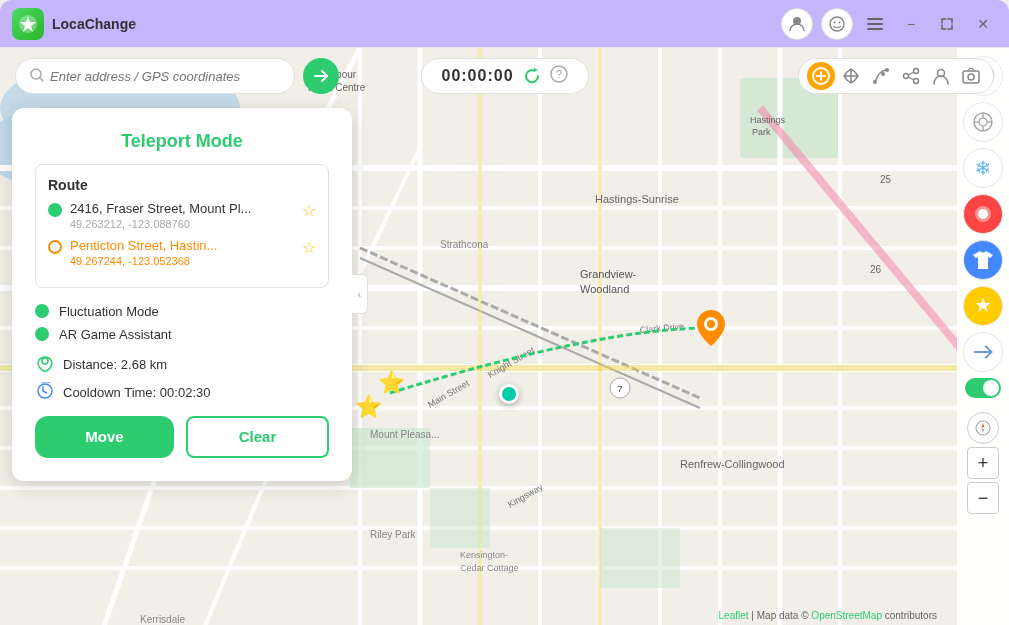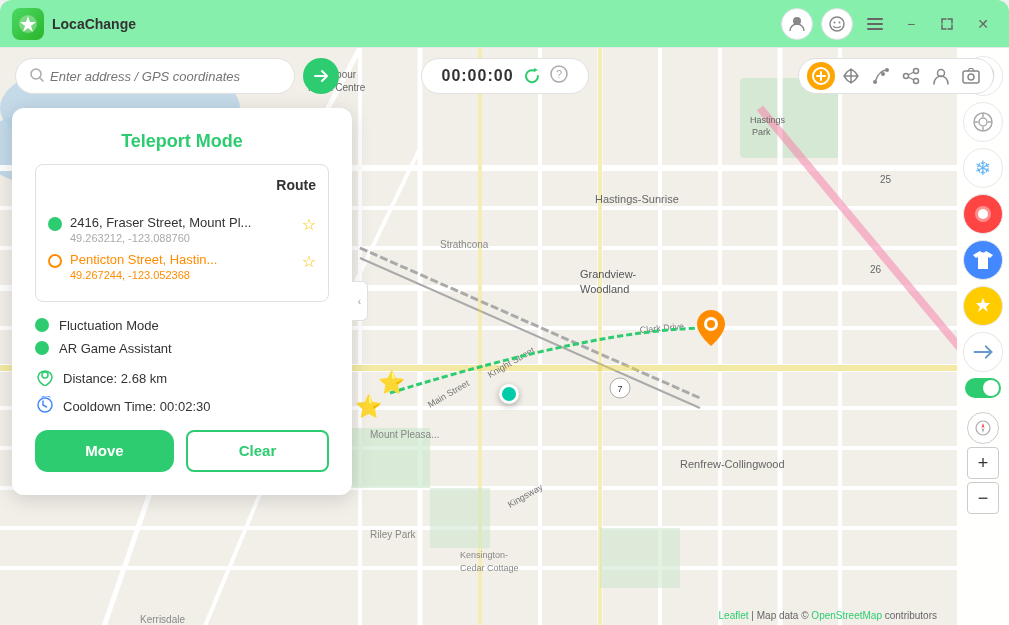--- a/index.html
+++ b/index.html
@@ -8,21 +8,21 @@
       width: 1009px;
       height: 625px;
       overflow: hidden;
       background: #f0f0f0;
       border-radius: 12px;
     }
 
     
     .titlebar {
       height: 48px;
-      background: #86efac;
+      background: #c4b5fd;
       display: flex;
       align-items: center;
       padding: 0 12px;
       border-bottom: 1px solid #e8e8e8;
       position: relative;
       z-index: 10;
     }
     .titlebar-logo {
       width: 32px;
       height: 32px;
@@ -303,22 +303,21 @@
     .route-section {
       border: 1px solid #e0e0e0;
       border-radius: 8px;
       padding: 12px;
       margin-bottom: 16px;
     }
     .route-label {
       font-size: 14px;
       font-weight: 600;
       color: #333;
-      margin-bottom: 22px;
-      text-align: right;
+      margin-bottom: 8px;
     }
     .route-item {
       display: flex;
       align-items: flex-start;
       gap: 8px;
       margin-bottom: 8px;
     }
     .route-dot {
       width: 14px;
       height: 14px;

